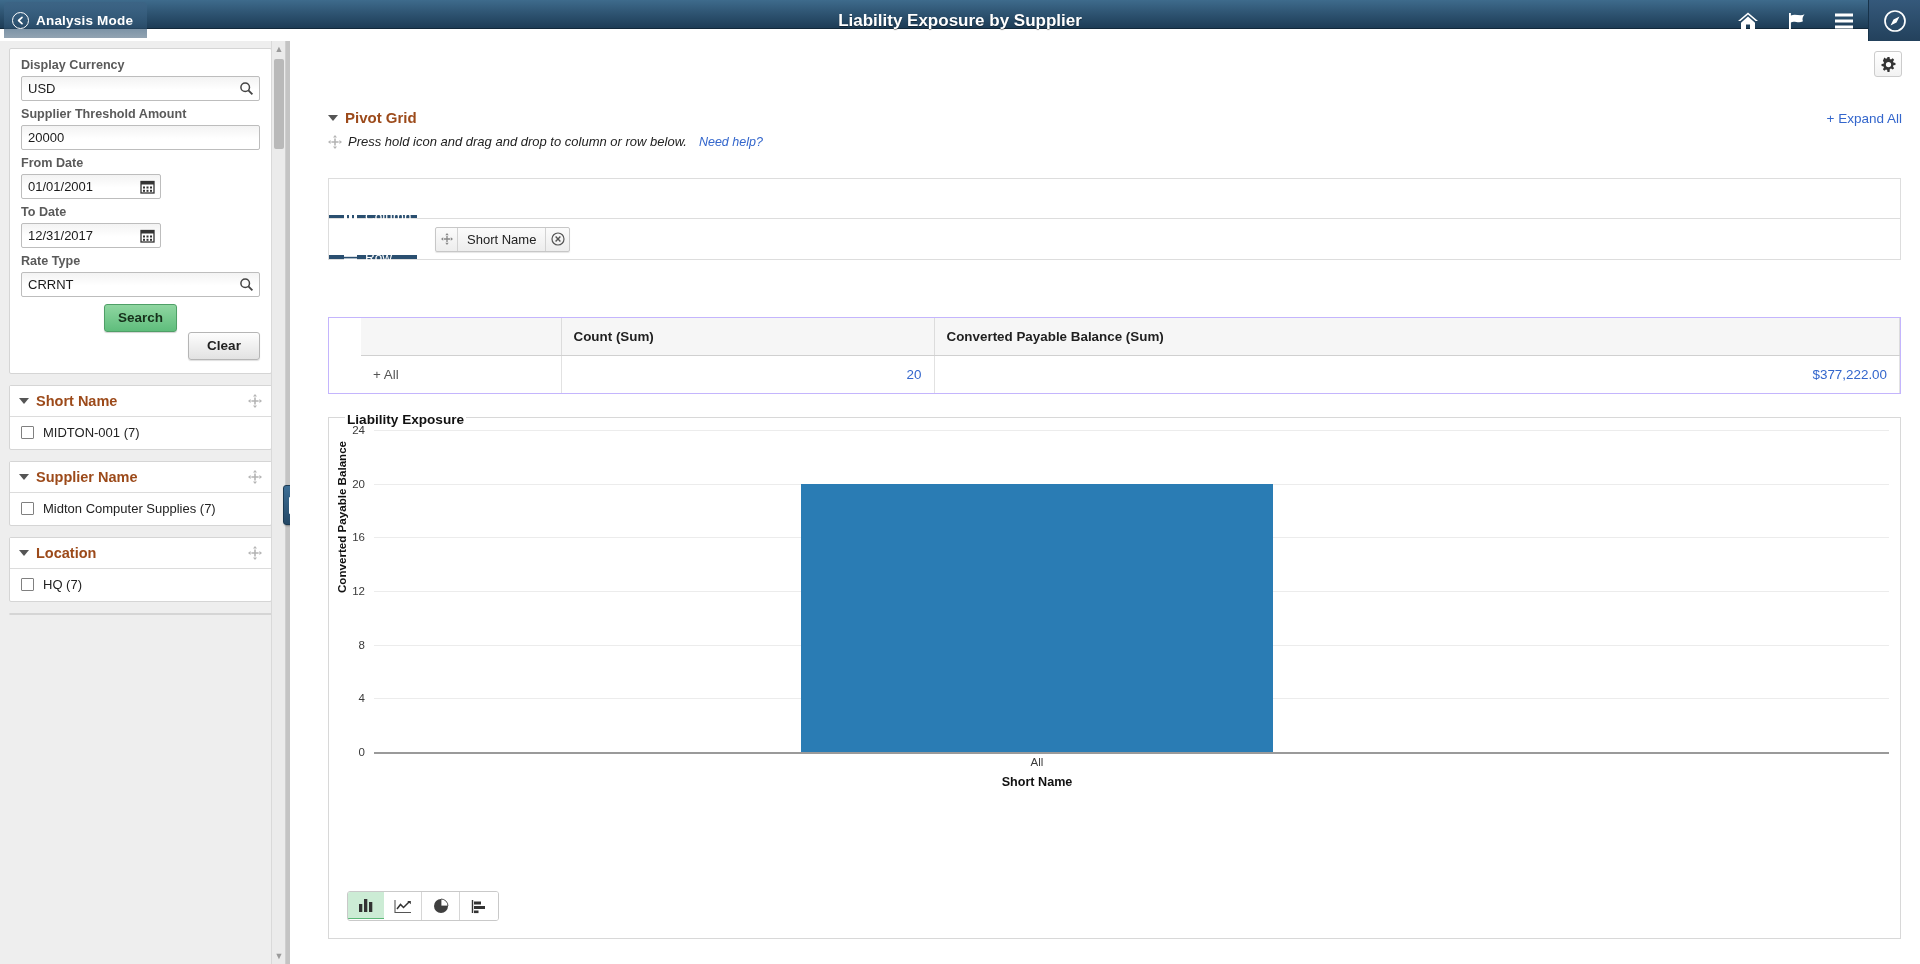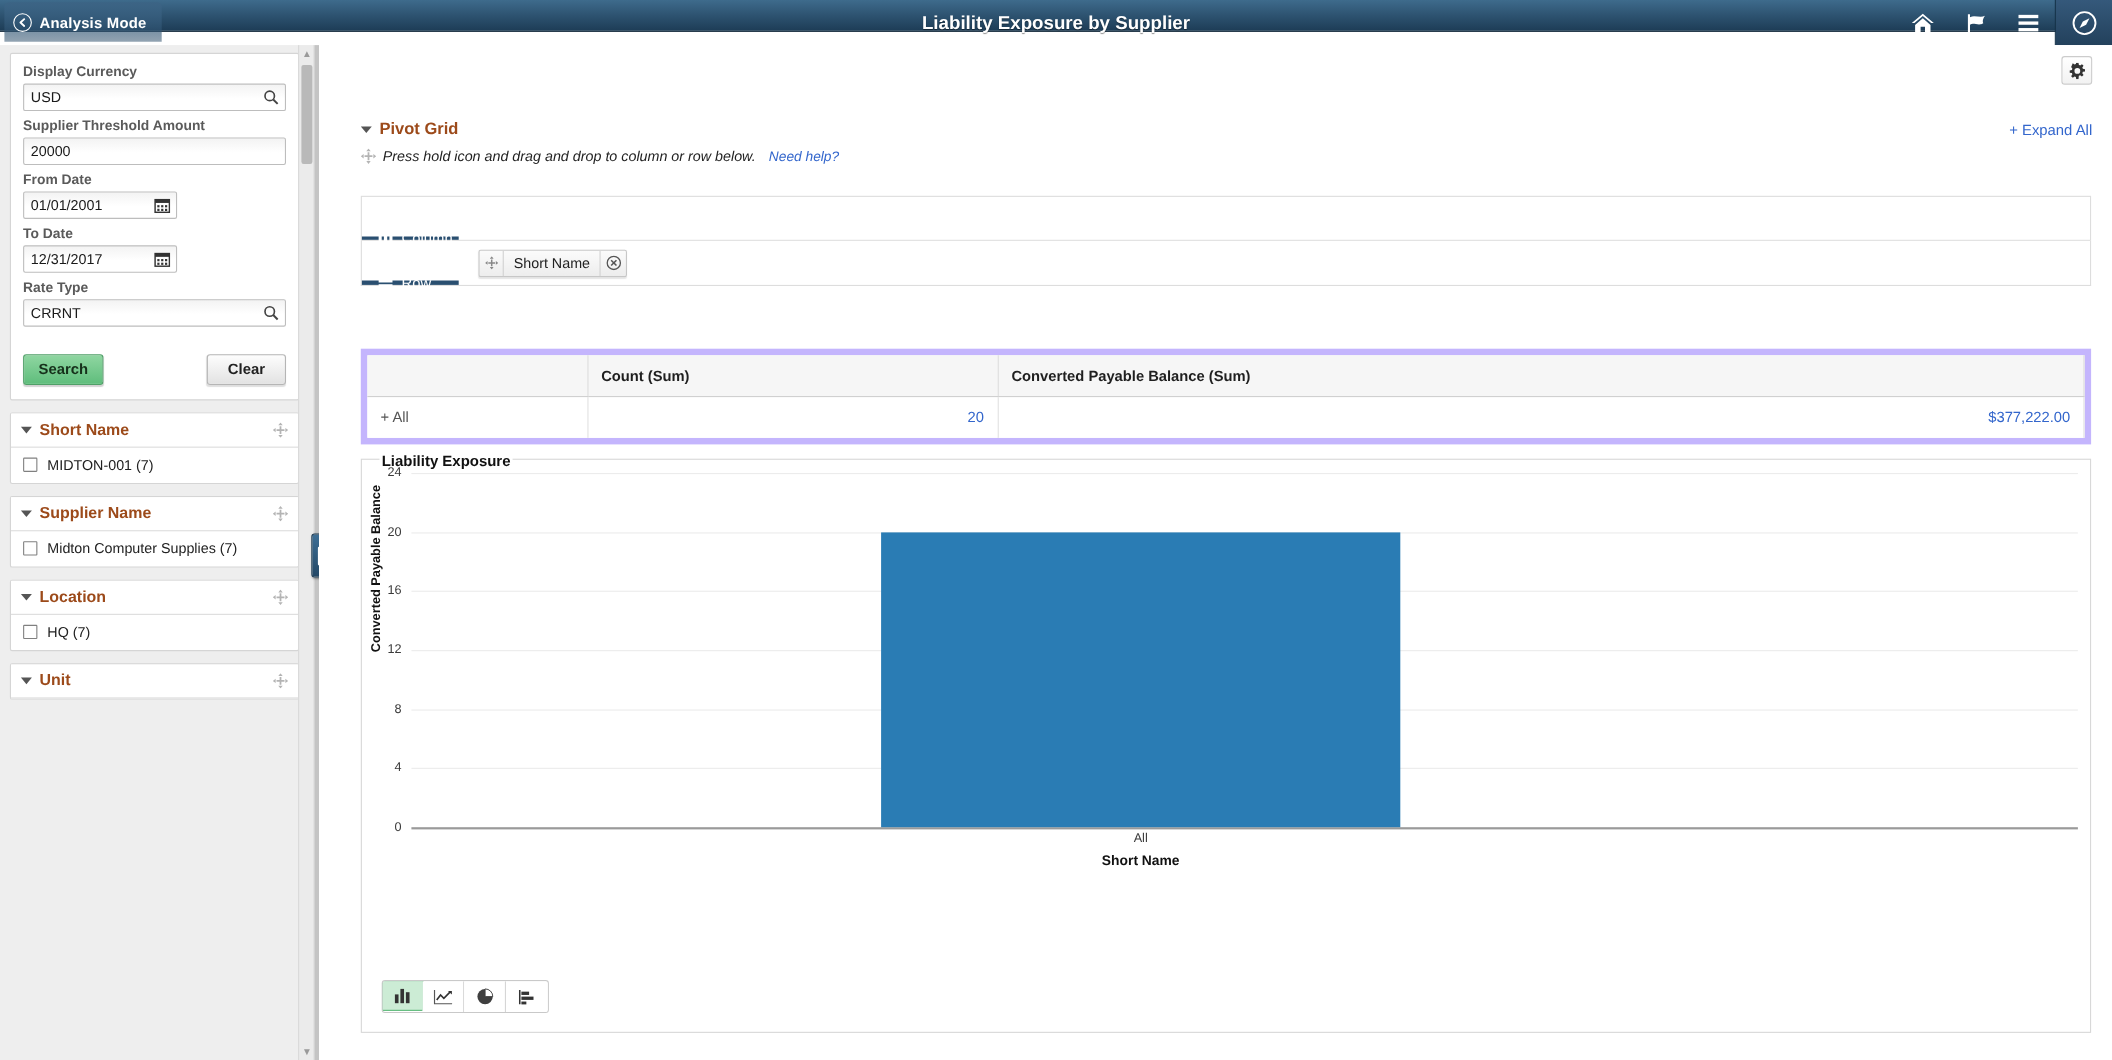--- a/index.html
+++ b/index.html
@@ -140,21 +140,21 @@
     padding: 0 6px; width: 100%; height: 100%;
   }
   .inp .adorn {
     position: absolute; right: 5px; top: 50%; transform: translateY(-50%);
     width: 16px; height: 16px;
     display: flex; align-items: center; justify-content: center;
     cursor: pointer;
   }
   .inp .adorn svg { display: block; }
 
-  .btn-row { margin-top: 25px; display: flex; align-items: center; }
+  .btn-row { margin-top: 7px; display: flex; align-items: center; flex-direction: column; }
   .btn {
     font-family: "Liberation Sans", sans-serif;
     font-size: 13.5px; font-weight: bold;
     border-radius: 3px; cursor: pointer;
     height: 28px; line-height: 26px; text-align: center;
   }
   .btn-search {
     width: 73px; color: #16301b;
     background: linear-gradient(to bottom, #8fd6a1 0%, #5fbd7c 100%);
     border: 1px solid #4f9f67;
@@ -280,23 +280,24 @@
   .chip .chip-x {
     width: 24px; height: 100%;
     display: flex; align-items: center; justify-content: center;
     border-left: 1px solid #d2d2d2; cursor: pointer;
   }
 
   
   .ptable {
     position: absolute; left: 38px; top: 276px;
     width: 1573px;
-    border: 6px solid #c4b5fd;
+    border: 1px solid #c4b5fd;
     border-collapse: collapse;
     background: #ffffff;
+    padding-left: 32px;
   }
   .ptable table { width: 100%; border-collapse: collapse; }
   .ptable th {
     background: #f6f6f6; border-right: 1px solid #dcdcdc;
     border-bottom: 1px solid #d0d0d0;
     font-size: 13.4px; font-weight: bold; color: #1f1f1f;
     text-align: left; padding: 11px 12px; height: 36px;
   }
   .ptable td {
     border-right: 1px solid #e2e2e2; border-bottom: 0;
@@ -530,29 +531,20 @@
               </svg>
           </span>
         </div>
         <div class="facet-row">
           <span class="cbox"></span>
           <span>HQ (7)</span>
         </div>
       </div>
 
       <div class="card">
-        <div class="card-head">
-          <span class="caret"></span>
-          <span class="card-title">Unit</span>
-          <span class="move-handle">
-            <svg width="14" height="14" viewBox="0 0 14 14">
-                <path d="M7 0 L9 2.6 L5 2.6 Z M7 14 L9 11.4 L5 11.4 Z M0 7 L2.6 5 L2.6 9 Z M14 7 L11.4 5 L11.4 9 Z M6.2 3.4 h1.6 v7.2 h-1.6 Z M3.4 6.2 h7.2 v1.6 h-7.2 Z" fill="#777777"></path>
-              </svg>
-          </span>
-        </div>
       </div>
 
 
     </div>
 
     <div class="lp-track">
       <div class="lp-arrow up">▲</div>
       <div class="lp-thumb"></div>
       <div class="lp-arrow down">▼</div>
     </div>

